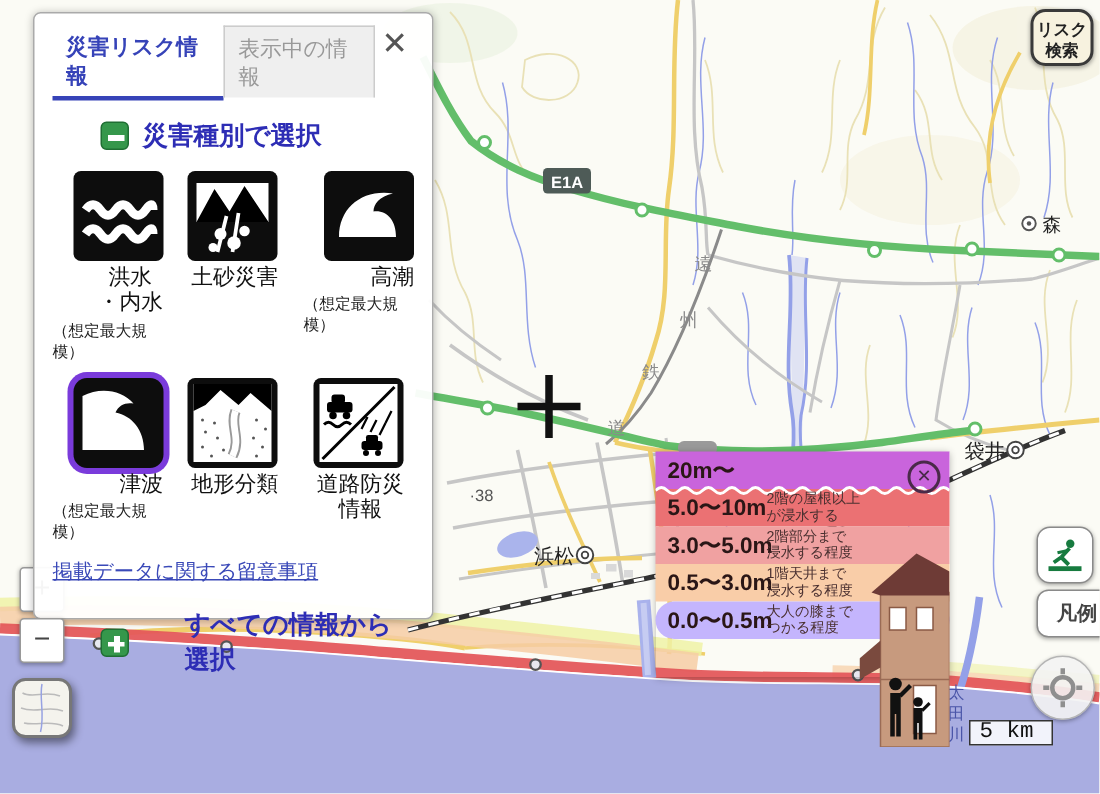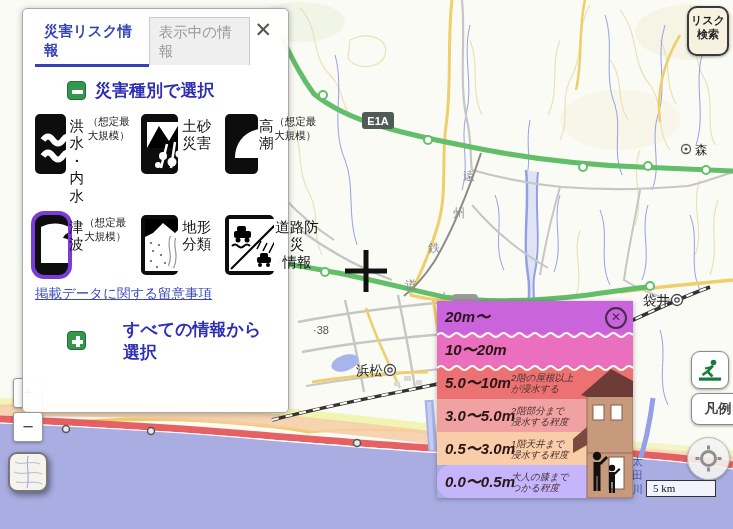--- a/index.html
+++ b/index.html
@@ -26,60 +26,60 @@
   .tab.inactive { color:#999; background:#efefef; border:1px solid #ccc; border-bottom:none; }
   .panel-close { margin-left:auto; font-size:21px; color:#555; line-height:26px; cursor:pointer; padding:0 4px; }
   .section-row { display:flex; align-items:center; gap:9px; margin-top:12px;padding-left:32px; }
   .sq-icon { width:19px; height:19px; border-radius:4px; background:#35974b; border:1px solid #1f6e33;
              position:relative; flex:0 0 auto; }
   .sq-icon .h { position:absolute; left:4px; top:8px; width:11px; height:3.5px; background:#fff; }
   .sq-icon .v { position:absolute; left:8px; top:4px; width:3.5px; height:11px; background:#fff; }
   .section-title { font-size:17px; font-weight:bold; color:#2d2db5; }
   .dt-grid { display:grid; grid-template-columns:repeat(3,1fr); column-gap:10px; row-gap:10px;
              margin-top:12px; justify-items:center; }
-  .dt-cell { display:flex; flex-direction:row; align-items:flex-start; cursor:pointer; }
+  .dt-cell { display:flex; flex-direction:column; align-items:flex-end; cursor:pointer;font-family:Liberation Mono, monospace; }
   .dt-icon { width:60px; height:60px; background:#0d0d0d; border-radius:5px; overflow:hidden; }
   .dt-icon.selected { box-shadow:0 0 0 4px #7a3bdb; border-radius:9px; }
   .dt-label { margin-top:4px; font-size:14.5px; color:#111; text-align:center; white-space:pre-line; line-height:1.2; }
   .dt-sub { font-size:10.5px; color:#222; margin-top:1px; }
   .notes-link { display:inline-block; margin-top:10px; font-size:13.5px; color:#3a49b8;
                 text-decoration:underline; cursor:pointer; }
   .select-all { margin-top:15px;gap:37px; }
 
   
-  .legend { position:absolute; left:437px; top:301px; width:196px; height:197px; z-index:2;
-            display:grid; grid-template-rows:repeat(6,1fr); box-shadow:0 1px 5px rgba(0,0,0,.3);font-style:italic; }
+  .legend { position:absolute; left:437px; top:301px; width:196px; height:150px; z-index:2;
+            display:grid; grid-template-rows:repeat(6,1fr); box-shadow:0 1px 5px rgba(0,0,0,.3); }
   .lg-row { position:relative; }
   .lg-range { position:absolute; left:8px; top:50%; transform:translateY(-50%);
               font-size:15px; font-weight:bold; color:#2a1616; z-index:3; }
   .lg-desc { position:absolute; left:74px; top:50%; transform:translateY(-50%);
              font-size:9.5px; color:#4a3030; white-space:pre-line; line-height:1.2; z-index:3; }
   .lg-wave { position:absolute; left:0; width:196px; height:7px; z-index:2; pointer-events:none; }
   .lg-close { position:absolute; top:6px; right:6px; width:22px; height:22px; border-radius:50%;
               border:2.5px solid #4a2a49; color:#4a2a49; font-size:12px; font-weight:bold;
               text-align:center; line-height:17px; z-index:4; cursor:pointer; background:transparent; }
   .lg-house { position:absolute; right:0; top:64px; z-index:2; pointer-events:none; }
   .lg-person { position:absolute; left:150px; top:150px; z-index:3; pointer-events:none; }
 
   
-  .risk-search { position:absolute; left:687px; top:6px; width:42px; height:50px; z-index:3;
+  .risk-search { position:absolute; left:687px; top:6px; width:42px; height:38px; z-index:3;
                  background:#f7f2df; border:2px solid #3a3a3a; border-radius:10px;
                  font-size:11px; font-weight:bold; color:#222; line-height:1.25; text-align:center;
                  padding-top:6px; box-shadow:0 1px 3px rgba(0,0,0,.35); cursor:pointer; }
   .side-btn { position:absolute; z-index:3; background:#fff; border:1px solid #8a8a8a;
               box-shadow:0 1px 3px rgba(0,0,0,.35); cursor:pointer; display:flex;
               align-items:center; justify-content:center; }
   #evac-btn   { left:691px; top:351px; width:38px; height:38px; border-radius:9px; }
   #legend-btn { left:691px; top:393px; width:54px; height:32px; border-radius:8px;
                 font-size:13.5px; font-weight:bold; color:#444; }
   #locate-btn { left:687px; top:437px; width:43px; height:43px; border-radius:50%;
                 background:rgba(243,243,243,.9); border:1px solid #b5b5b5; }
-  .scalebar { position:absolute; left:646px; top:480px; width:70px; height:17px; z-index:3;
+  .scalebar { position:absolute; left:646px; top:480px; width:56px; height:17px; z-index:3;
               background:rgba(255,255,255,.85); border:1.5px solid #333;
-              font-family:Liberation Serif, serif; font-size:11px; color:#111;
+              font-family:Liberation Mono, monospace; font-size:15px; color:#111;
               line-height:14px; padding-left:6px; }
   .minimap { position:absolute; left:8px; top:452px; width:40px; height:40px; z-index:3;
              border:2px solid #777; border-radius:9px; background:#f4f3ed; overflow:hidden;
              box-shadow:2px 3px 6px rgba(0,0,0,.45); cursor:pointer; }
 </style>
 </head>
 <body>
 
 <svg id="map" width="733" height="529" viewBox="0 0 733 529">
   <rect x="0" y="0" width="733" height="529" fill="#fbfbf5"></rect>
@@ -377,26 +377,20 @@
       </div>
     <div class="section-title">すべての情報から選択</div>
   </div>
 </div>
 
 <div class="legend">
   <div class="lg-row" style="background-color: rgb(201, 100, 220);">
     <span class="lg-range">20m〜</span>
     <div class="lg-close">✕</div>
   </div>
-  <div class="lg-row" style="background-color: rgb(234, 111, 190);">
-    <svg class="lg-wave" style="top:-3px" viewBox="0 0 200 7">
-        <path d="M0 4 Q4 0 8 4 T16 4 T24 4 T32 4 T40 4 T48 4 T56 4 T64 4 T72 4 T80 4 T88 4 T96 4 T104 4 T112 4 T120 4 T128 4 T136 4 T144 4 T152 4 T160 4 T168 4 T176 4 T184 4 T192 4 T200 4" stroke="#fff" stroke-width="2" fill="none"></path>
-      </svg>
-    <span class="lg-range">10〜20m</span>
-  </div>
   <div class="lg-row" style="background-color: rgb(235, 113, 115);">
     <svg class="lg-wave" style="top:-3px" viewBox="0 0 200 7">
         <path d="M0 4 Q4 0 8 4 T16 4 T24 4 T32 4 T40 4 T48 4 T56 4 T64 4 T72 4 T80 4 T88 4 T96 4 T104 4 T112 4 T120 4 T128 4 T136 4 T144 4 T152 4 T160 4 T168 4 T176 4 T184 4 T192 4 T200 4" stroke="#fff" stroke-width="2" fill="none"></path>
       </svg>
     <span class="lg-range">5.0〜10m</span>
     <span class="lg-desc">2階の屋根以上
 が浸水する</span>
   </div>
   <div class="lg-row" style="background-color: rgb(240, 161, 161);">
     <span class="lg-range">3.0〜5.0m</span>

